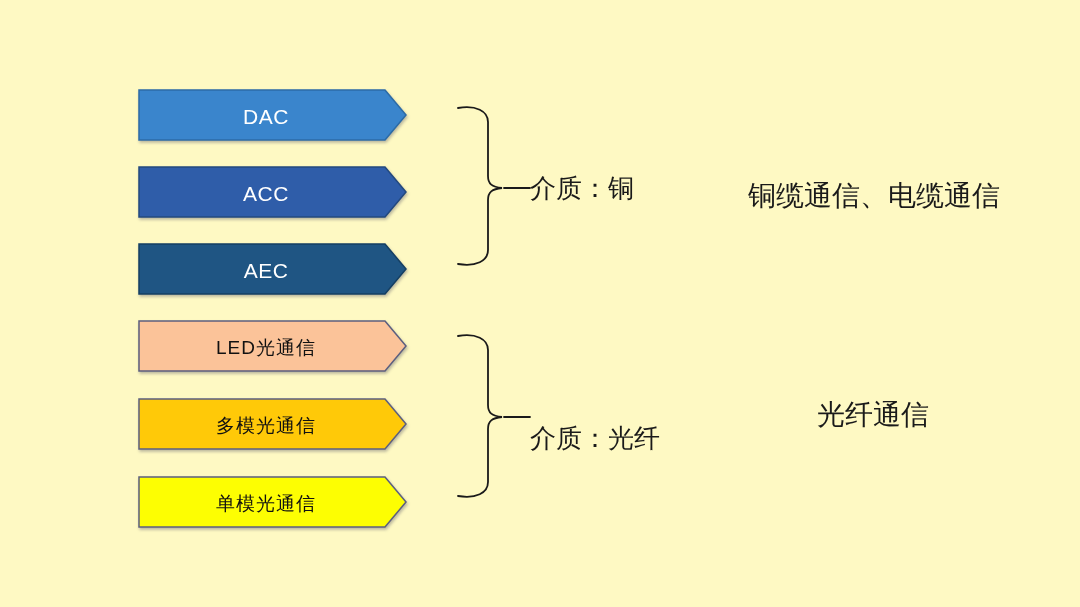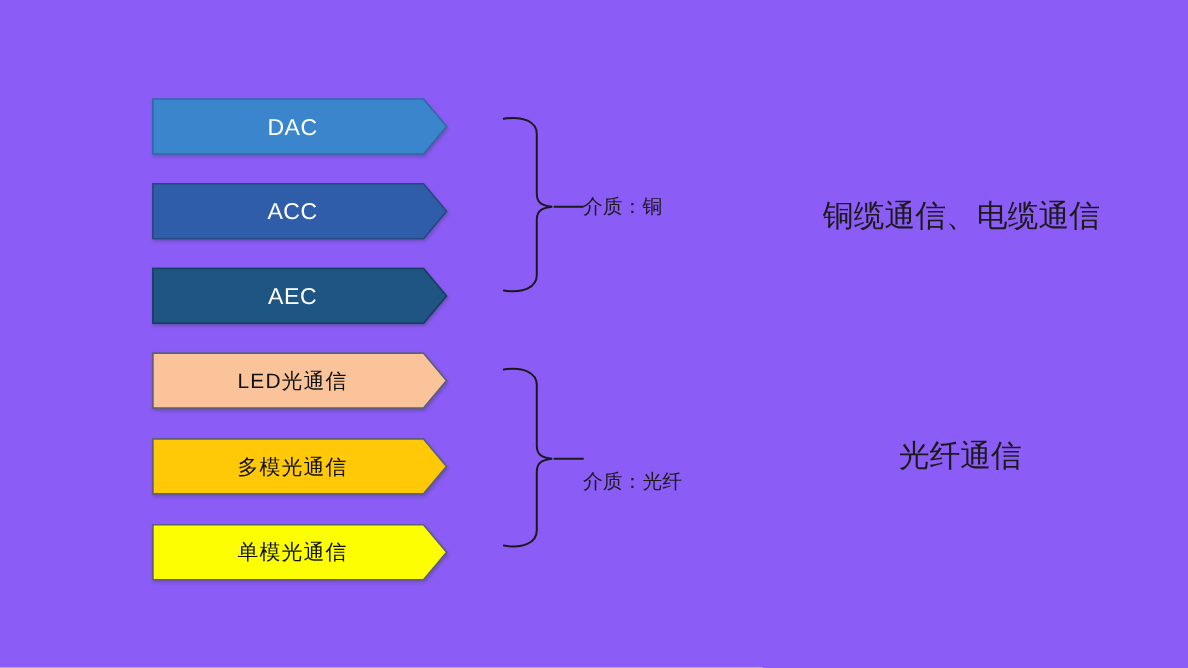--- a/index.html
+++ b/index.html
@@ -5,21 +5,21 @@
   html, body {
     margin: 0;
     padding: 0;
     background: #ffffff;
     font-family: "Liberation Sans", "DejaVu Sans", sans-serif;
   }
   #canvas {
     position: relative;
     width: 1080px;
     height: 607px;
-    background: #8b5cf6;
+    background: #fef9c3;
     overflow: hidden;
   }
   .arrow {
     position: absolute;
     left: 138px;
     width: 270px;
     height: 52px;
     filter: drop-shadow(1px 2px 1.5px rgba(60,60,90,0.35));
   }
   .arrow text {
@@ -35,21 +35,21 @@
   }
   .brace path {
     fill: none;
     stroke: #1a1a1a;
     stroke-width: 1.8;
     stroke-linecap: round;
   }
   .side-label {
     position: absolute;
     color: #1a1a1a;
-    font-size: 18px;
+    font-size: 26px;
     line-height: 32px;
     white-space: nowrap;
   }
   .cat-label {
     position: absolute;
     color: #1a1a1a;
     font-size: 28px;
     line-height: 34px;
     white-space: nowrap;
   }

